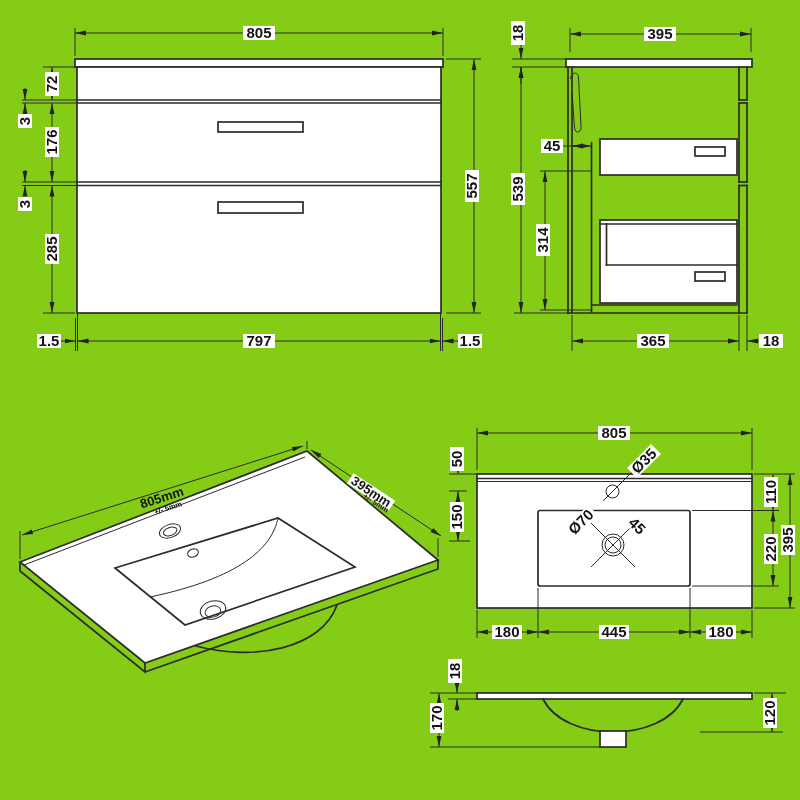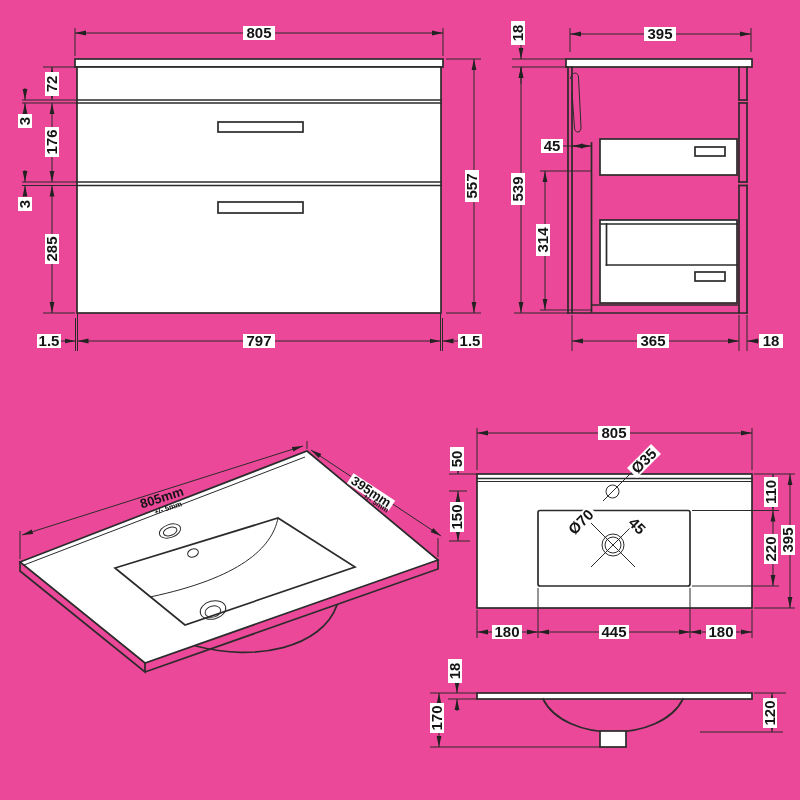--- a/index.html
+++ b/index.html
@@ -1,16 +1,16 @@
 <!DOCTYPE html>
 <html><head>
 <meta charset="utf-8">
 <style>
   html,body{margin:0;padding:0;background:#fff;}
-  .page{width:800px;height:800px;background:#ec4899;position:relative;font-family:"Liberation Sans",sans-serif;}
+  .page{width:800px;height:800px;background:#84cc16;position:relative;font-family:"Liberation Sans",sans-serif;}
   .ol{stroke:#2b2b2b;stroke-width:1.7;fill:none;stroke-linecap:square;}
   .olf{stroke:#2b2b2b;stroke-width:1.7;fill:#ffffff;}
   .tl{stroke:#2b2b2b;stroke-width:1;fill:none;}
   .lbg{fill:#ffffff;stroke:none;}
   text.dim{font-family:"Liberation Sans",sans-serif;font-weight:bold;font-size:15px;fill:#141414;text-anchor:middle;}
   text.dims{font-family:"Liberation Sans",sans-serif;font-weight:bold;font-size:13px;fill:#141414;text-anchor:middle;}
   text.dimxs{font-family:"Liberation Sans",sans-serif;font-weight:bold;font-size:7.5px;fill:#141414;text-anchor:middle;}
 </style>
 </head>
 <body>

